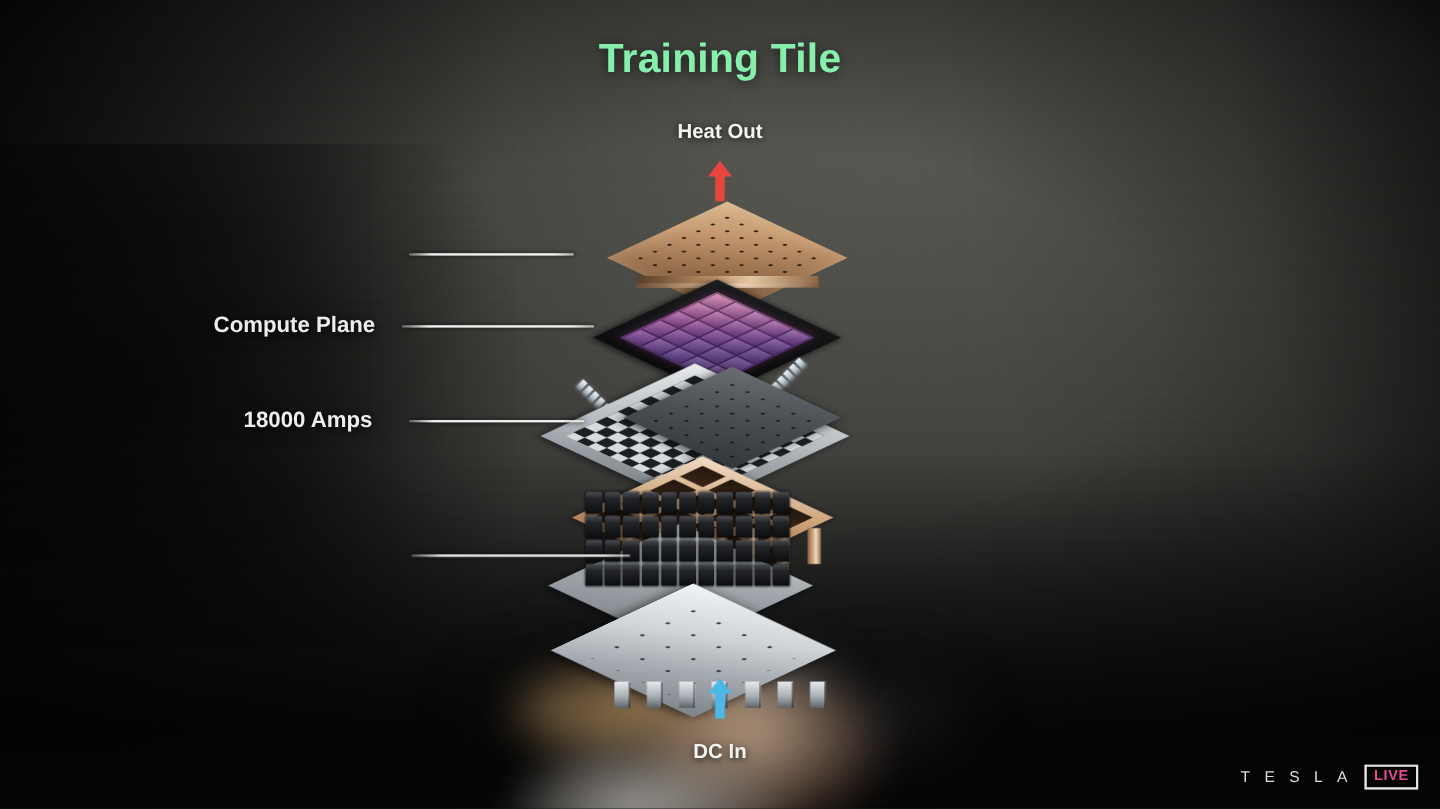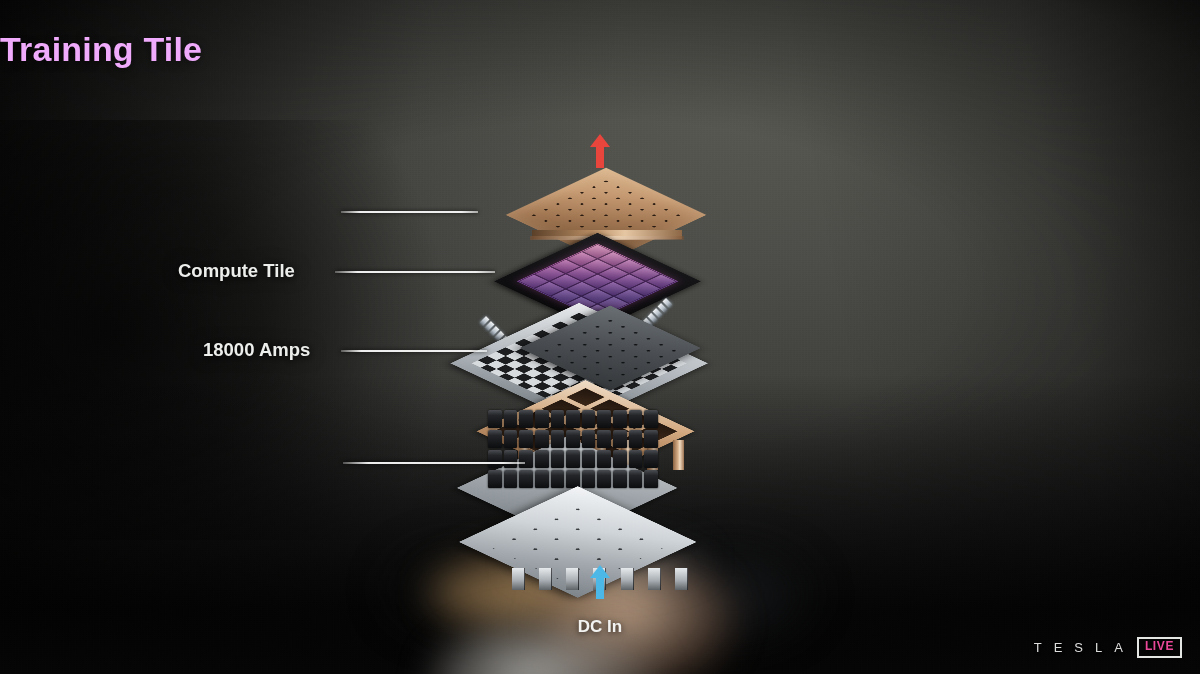--- a/index.html
+++ b/index.html
@@ -73,22 +73,23 @@
     background:radial-gradient(ellipse at 50% 50%, rgba(16,17,16,.85), rgba(10,10,10,.35) 62%, rgba(0,0,0,0) 84%);
   }
   .fg-glow{
     left:500px; top:530px; width:220px; height:60px; border-radius:50%;
     background:radial-gradient(ellipse at 50% 50%, rgba(160,178,196,.35), rgba(0,0,0,0) 72%);
   }
 
   
   .title{
     position:absolute; left:0; right:0; top:30px;
+    text-align:center;
     font-size:34px; font-weight:700; letter-spacing:.2px;
-    color:#f0abfc;
+    color:#86efac;
     text-shadow:0 2px 9px rgba(0,0,0,.55);
   }
 
   
   .flow-label{
     position:absolute;
     font-size:17px; font-weight:700; color:#f2f3f1;
     text-shadow:0 1px 6px rgba(0,0,0,.75);
     white-space:nowrap;
   }
@@ -310,20 +311,21 @@
 
   <div class="fg-blur fg-dark2"></div>
   <div class="fg-blur fg-warm"></div>
   <div class="fg-blur fg-dark1"></div>
   <div class="fg-blur fg-skin"></div>
   <div class="fg-blur fg-white"></div>
   <div class="fg-blur fg-glow"></div>
 
   <div class="title">Training Tile</div>
 
+  <div class="flow-label" id="heat-out-label">Heat Out</div>
   <svg class="arrow" id="heat-out-arrow" viewBox="0 0 22 34">
     <path d="M11 0 L21 13 L15 13 L15 34 L7 34 L7 13 L1 13 Z" fill="#e8453c"></path>
   </svg>
 
   <div id="stack">
 
     <div class="layer" id="layer-heat">
       <div class="iso" style="width:224px;height:90px;">
         <div class="heat-top">
           <div class="heat-holes"></div>
@@ -512,21 +514,21 @@
     </div>
 
   </div>
 
   <div class="leader" id="l-heat"></div>
   <div class="leader" id="l-compute"></div>
   <div class="leader" id="l-amps"></div>
   <div class="leader" id="l-power"></div>
 
   <div class="callout" id="c-compute">
-    <span class="ctext">Compute Tile</span>
+    <span class="ctext">Compute Plane</span>
   </div>
   <div class="callout" id="c-amps">
     <span class="ctext">18000 Amps</span>
   </div>
 
   <svg class="arrow" id="dc-in-arrow" viewBox="0 0 22 34">
     <path d="M11 0 L21 13 L15 13 L15 34 L7 34 L7 13 L1 13 Z" fill="#4cb8e8"></path>
   </svg>
   <div class="flow-label" id="dc-in-label">DC In</div>
 

